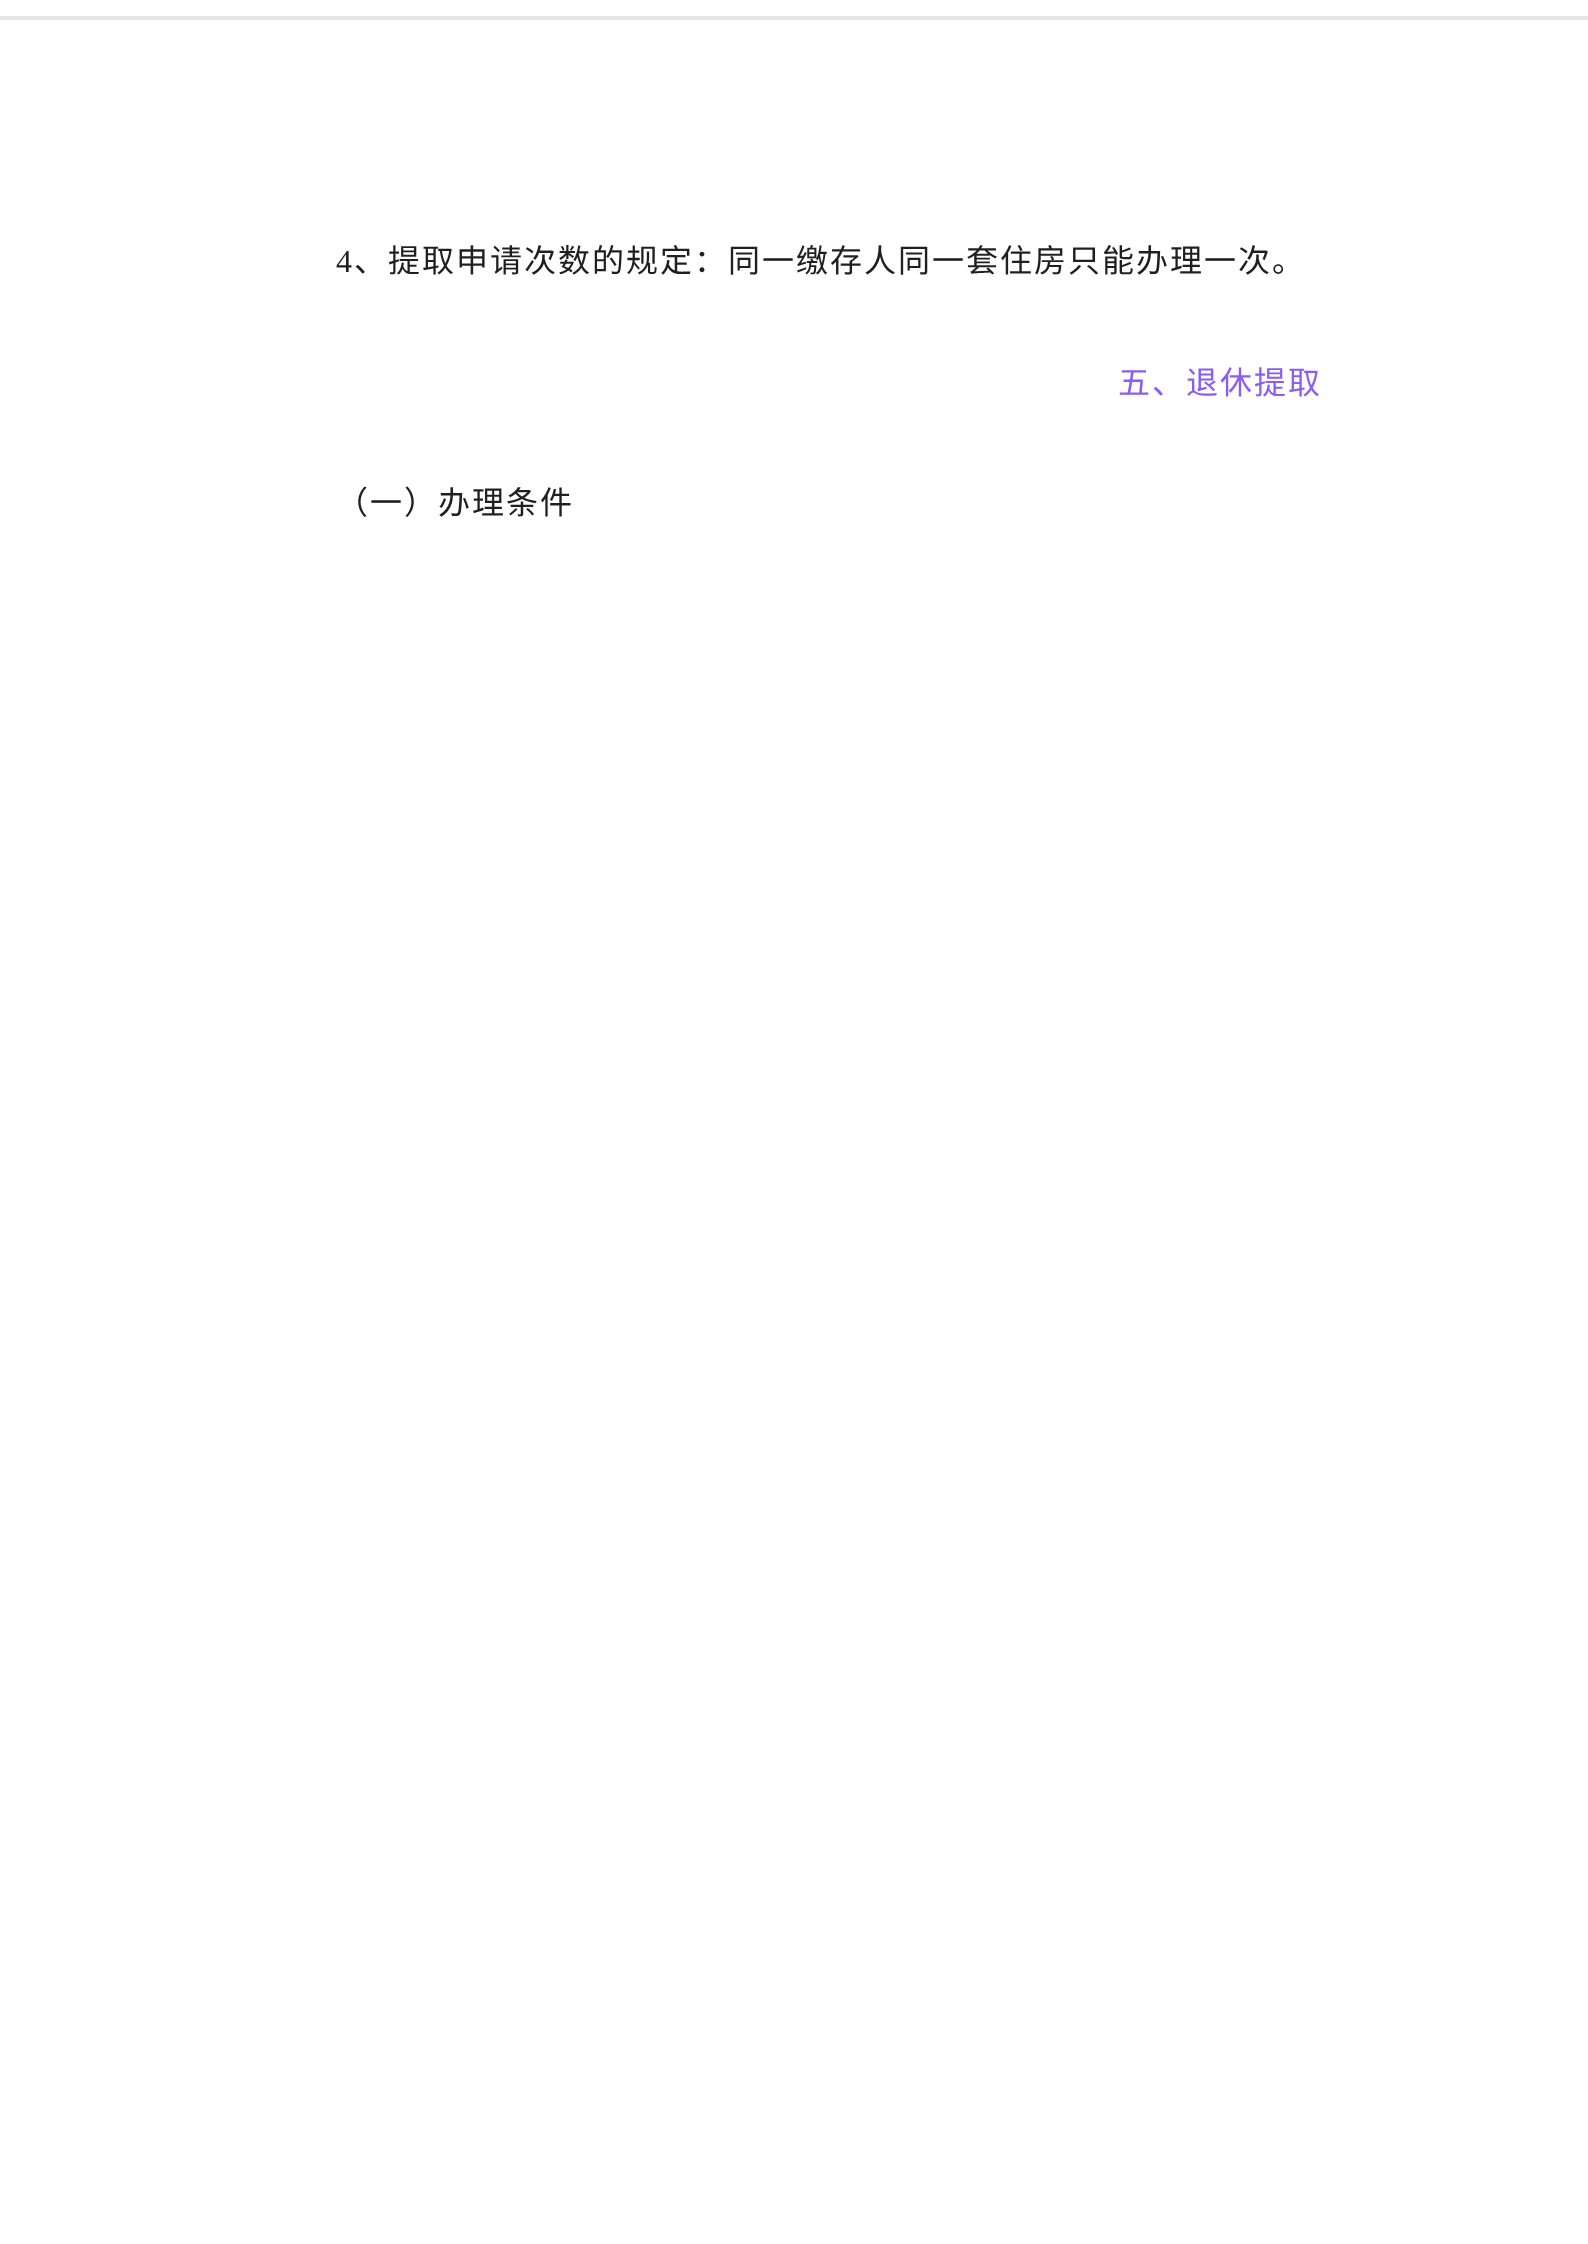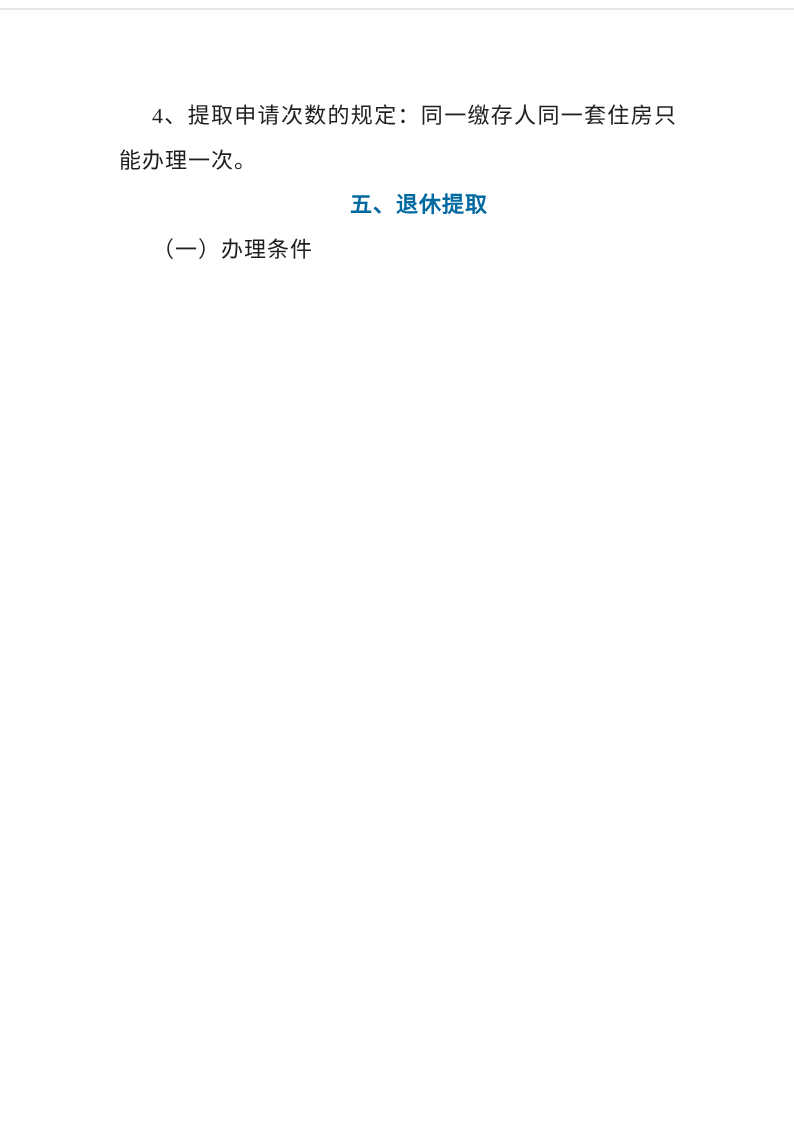--- a/index.html
+++ b/index.html
@@ -23,36 +23,36 @@
     height: 2px;
     background: #e6e6e6;
   }
   .content {
     position: absolute;
     left: 119px;
     top: 94px;
     width: 558px;
   }
   .para {
-    margin: 0;
+    margin: 16px;
     padding: 0;
-    font-size: 22px;
+    font-size: 16px;
     line-height: 44.5px;
     color: #1f1f1f;
     letter-spacing: 1px;
     text-align: justify;
     text-justify: inter-ideograph;
     text-indent: 33px;
     word-break: break-all;
   }
   .para.heading {
-    font-weight: 700;
-    color: #0369a1;
+    font-weight: 400;
+    color: #8b5cf6;
     text-indent: 42px;
-    text-align: center;
+    text-align: right;
   }
 </style>
 </head>
 <body>
 
 <div class="page">
   <div class="scan-line"></div>
   <div class="content">
     <p class="para">4、提取申请次数的规定：同一缴存人同一套住房只能办理一次。</p>
     <p class="para heading">五、退休提取</p>

